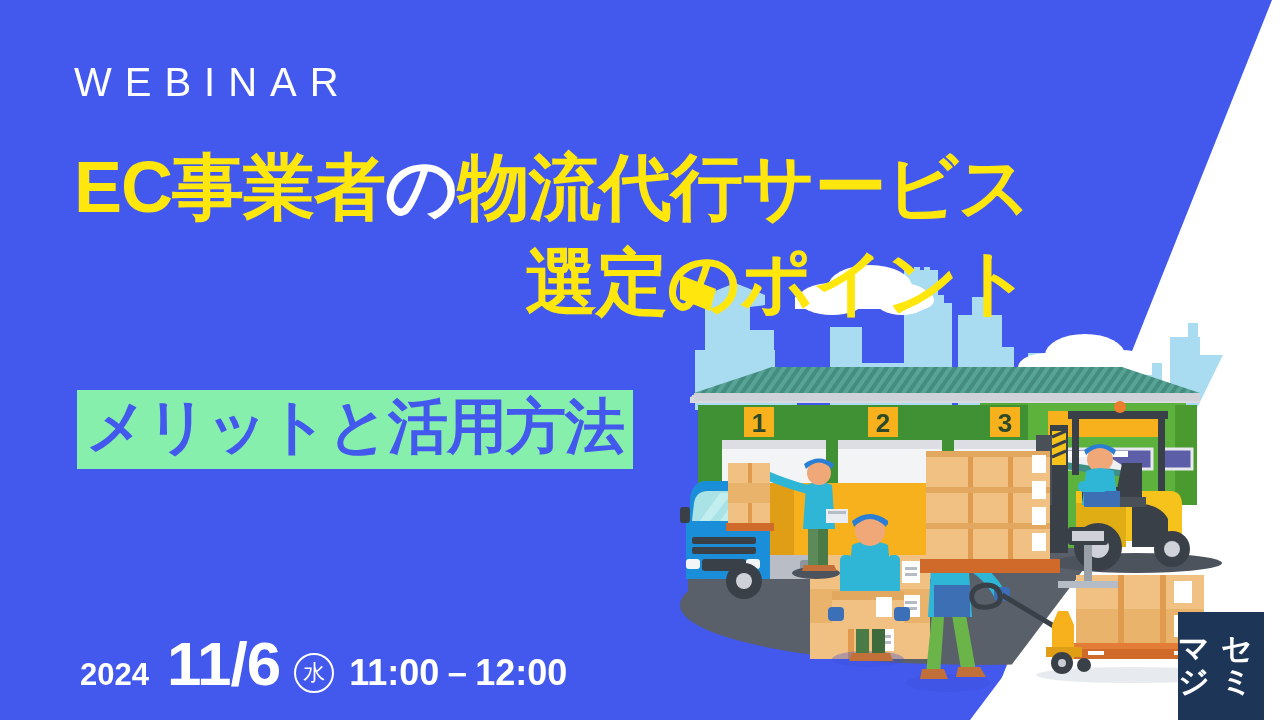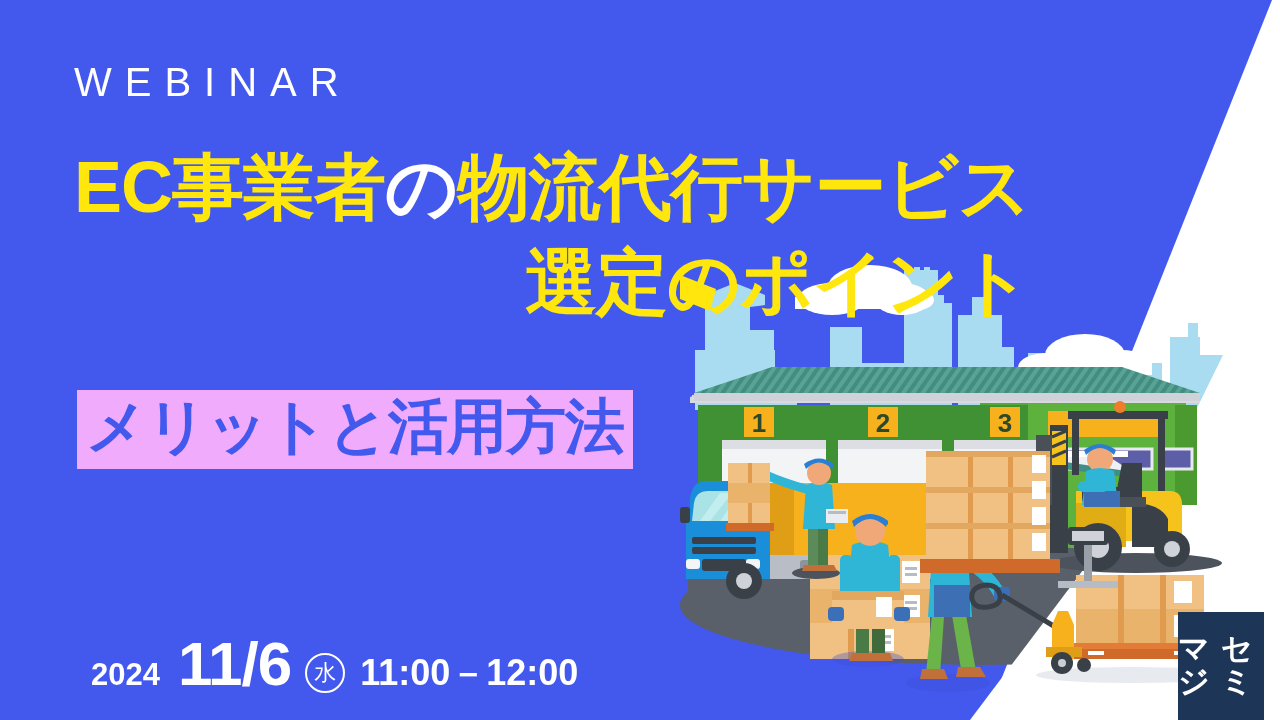--- a/index.html
+++ b/index.html
@@ -34,28 +34,28 @@
   .t-white  { color:#ffffff; }
   
   .sub-wrap { position:absolute; left:77px; top:378px; }
   .sub-line1 {
     font-size:60px; font-weight:bold; color:#ffffff;
     line-height:1.12; letter-spacing:-1px; white-space:nowrap;
     padding-left:4px;
   }
   .sub-hl {
     display:inline-block; margin-top:12px;
-    background:#f0abfc; color:#4359ee;
+    background:#86efac; color:#4359ee;
     font-size:60px; font-weight:bold; line-height:1.18;
     letter-spacing:-1px; white-space:nowrap;
     padding:2px 9px 6px 9px;
   }
   
   .date-row {
-    position:absolute; left:91px; top:628px;
+    position:absolute; left:80px; top:628px;
     display:flex; align-items:baseline; color:#ffffff;
   }
   .d-year { font-size:31px; font-weight:bold; letter-spacing:0px; }
   .d-day  { font-size:62px; font-weight:bold; margin-left:18px; letter-spacing:-1px; }
   .d-dowcircle {
     width:40px; height:40px; border:2px solid #ffffff; border-radius:50%;
     display:flex; align-items:center; justify-content:center;
     font-size:22px; font-weight:500; margin-left:14px;
     position:relative; top:-5px; flex:0 0 auto;
   }

